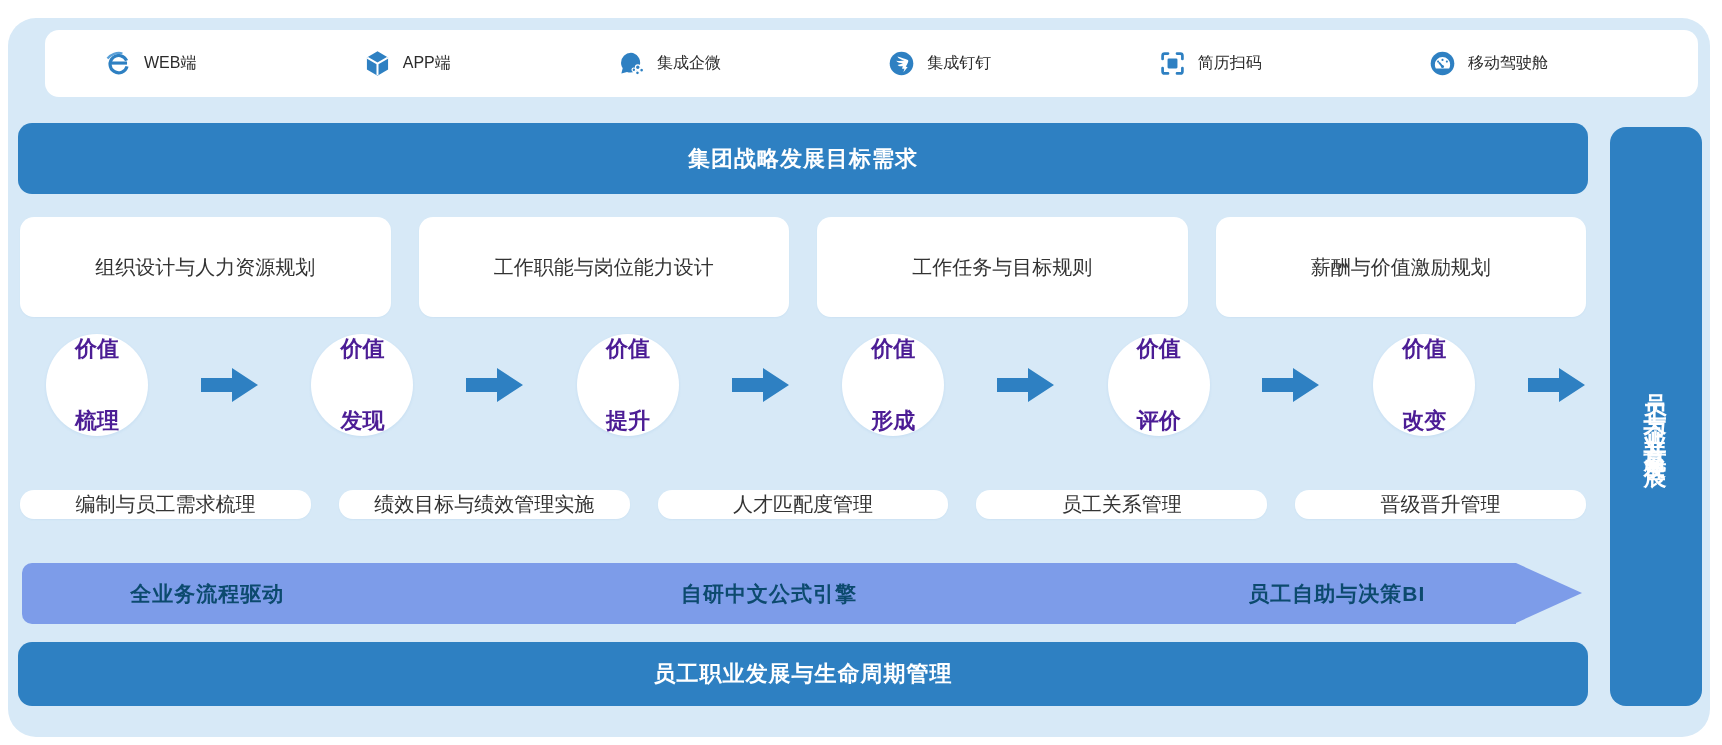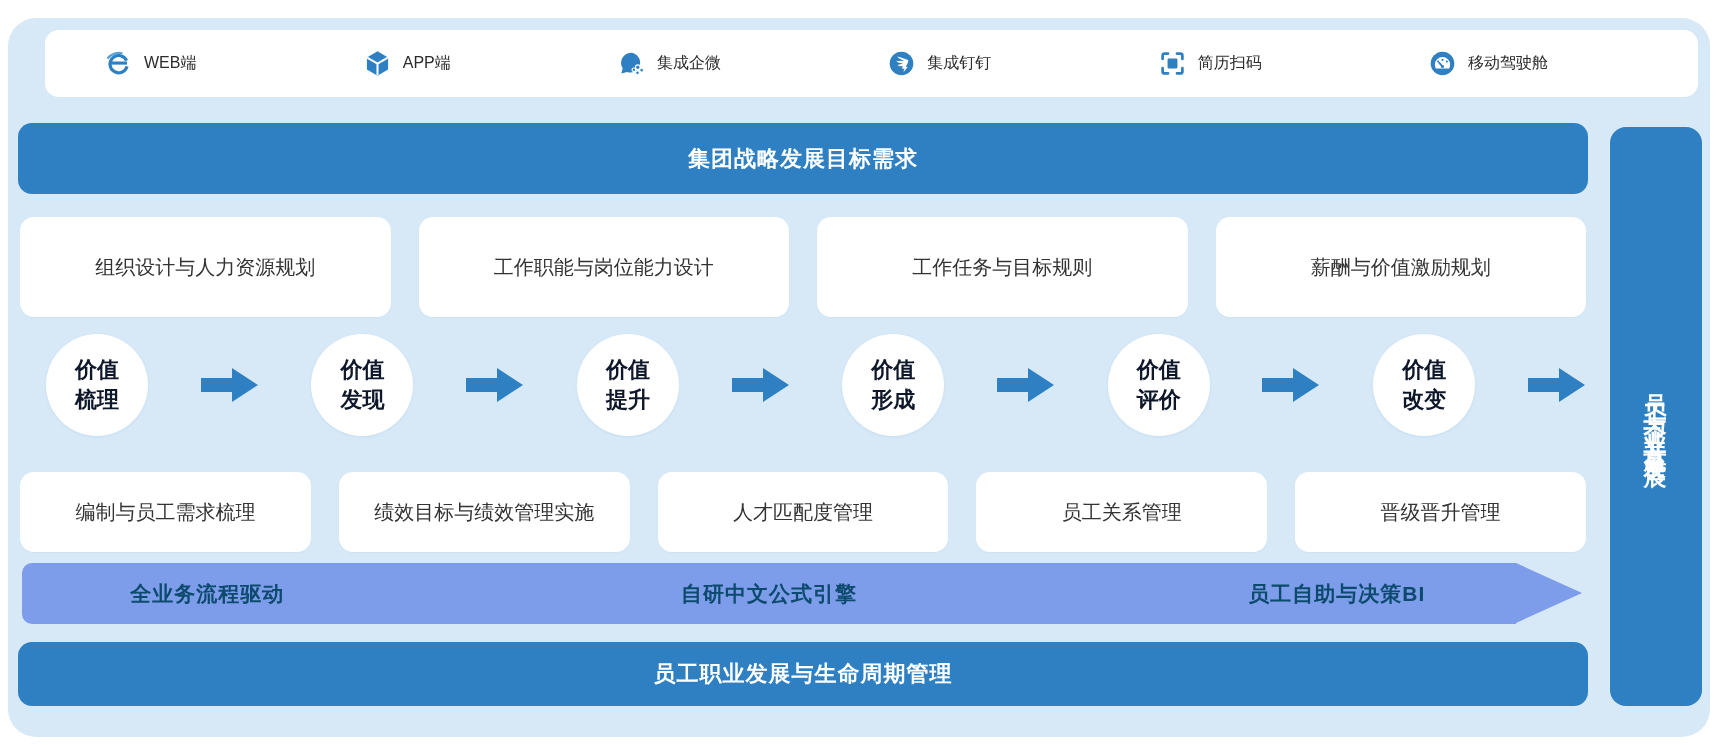--- a/index.html
+++ b/index.html
@@ -26,37 +26,37 @@
     display:flex;align-items:center;justify-content:center;
     color:#ffffff;font-weight:bold;font-size:22px;letter-spacing:1px;
   }
   .banner.strategy{top:123px;height:71px;}
   .banner.lifecycle{top:642px;height:64px;}
   
   .cards{
     position:absolute;left:20px;width:1566px;display:flex;gap:28px;
   }
   .cards.row1{top:217px;height:100px;}
-  .cards.row2{top:472px;height:80px;}
+  .cards.row2{top:450px;height:109px;align-items:center;}
   .card{
     flex:1;background:#ffffff;border-radius:14px;display:flex;align-items:center;
     justify-content:center;text-align:center;color:#333333;font-size:20px;
     line-height:1.45;padding:0 18px;box-sizing:border-box;
     box-shadow:0 1px 2px rgba(46,128,194,0.06);
   }
   
   .chain{
     position:absolute;left:20px;top:333px;width:1566px;height:103px;
     display:flex;align-items:center;justify-content:space-between;
     padding-left:26px;box-sizing:border-box;
   }
   .vcircle{
     flex:none;width:102px;height:102px;border-radius:50%;background:#ffffff;
-    display:flex;flex-direction:column;align-items:center;justify-content:center;
-    color:#0f172a;font-weight:bold;font-size:22px;line-height:1.35;
+    display:flex;flex-direction:column;align-items:center;justify-content:space-between;
+    color:#4c1d95;font-weight:bold;font-size:22px;line-height:1.35;
     box-shadow:0 1px 3px rgba(46,128,194,0.10);
   }
   .chain svg{flex:none;display:block;}
   
   .band{position:absolute;left:22px;top:563px;height:61px;display:flex;}
   .band-body{
     position:relative;width:1494px;height:61px;background:#7d9ce9;
     border-radius:10px 0 0 10px;
   }
   .band-tip{

